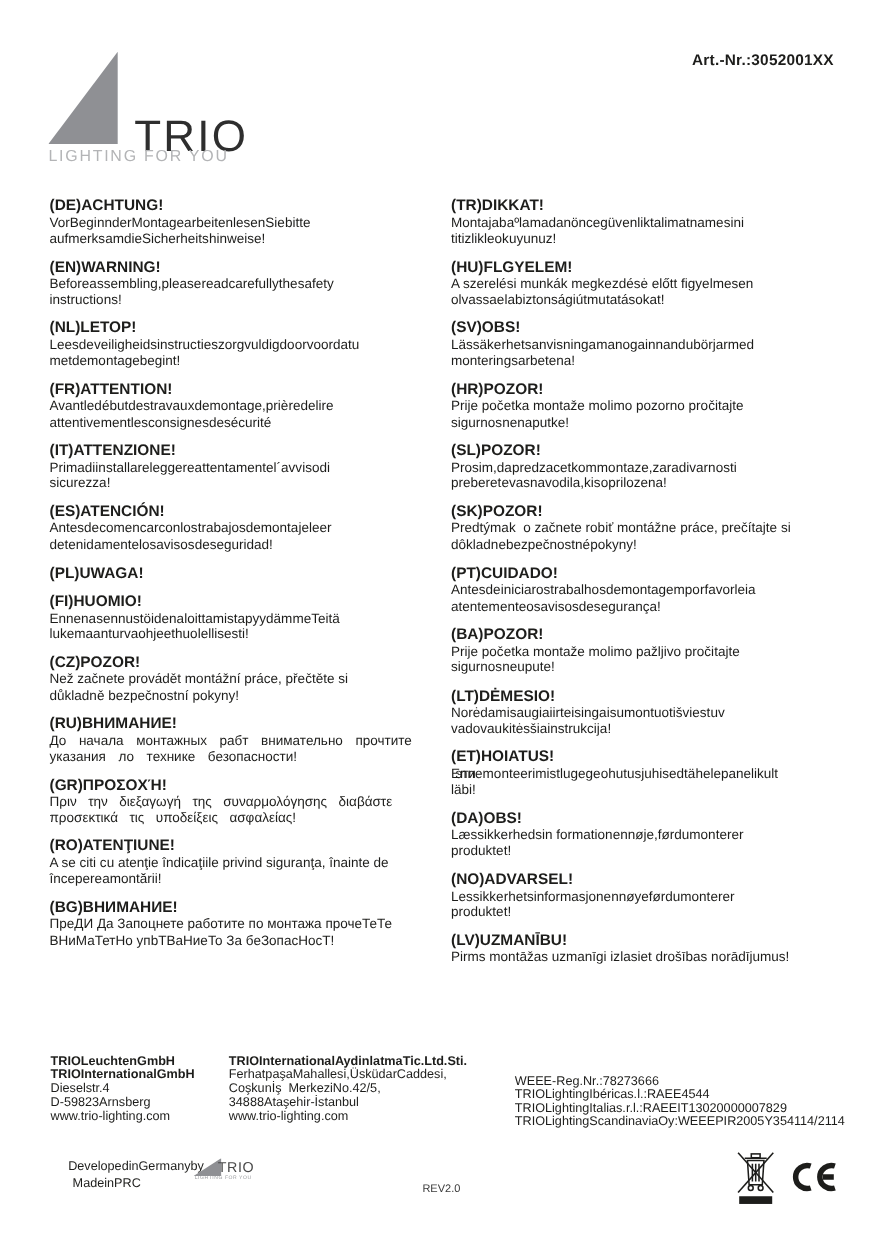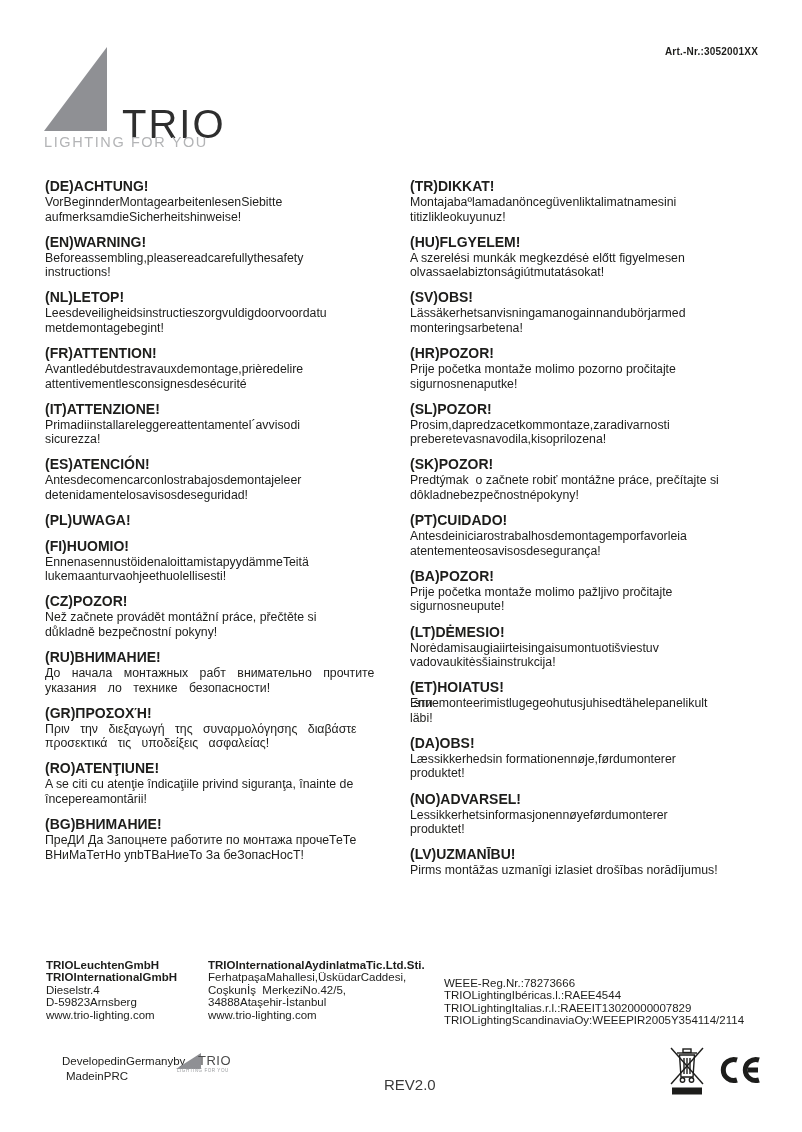--- a/index.html
+++ b/index.html
@@ -2,21 +2,21 @@
 <html><head>
 <meta charset="utf-8">
 <style>
   html,body{margin:0;padding:0;background:#e8e8e8;}
   .page{
     position:relative;width:802px;height:1132px;background:#ffffff;
     font-family:"Liberation Sans","DejaVu Sans",sans-serif;color:#1d1d1b;
     overflow:hidden;margin:0 auto;
   }
   
-  .artnr{position:absolute;top:46px;right:44px;font-size:10px;font-weight:bold;letter-spacing:.2px;}
+  .artnr{position:absolute;top:46px;right:44px;font-size:14px;font-weight:bold;letter-spacing:.2px;}
   .logo-big{position:absolute;left:44px;top:46px;width:220px;height:110px;}
   .logo-big svg{position:absolute;left:0;top:0;}
   .logo-big .trio-word{
     position:absolute;left:78px;top:58px;font-size:40px;font-weight:normal;
     letter-spacing:2px;color:#2e2e2e;line-height:40px;
   }
   .logo-big .tagline{
     position:absolute;left:0;top:88px;font-size:14.5px;letter-spacing:1.6px;
     color:#b3b4b6;white-space:nowrap;
   }
@@ -34,34 +34,34 @@
   .spread-gr{word-spacing:7px;}
   .overlap{
     position:absolute;left:4px;top:0;font-size:12.3px;color:#1d1d1b;
     background:transparent;pointer-events:none;
   }
   
   .footer-col{position:absolute;font-size:11.5px;line-height:12.4px;}
   .footer-col div{white-space:pre;}
   .fc1{left:46px;top:959px;}
   .fc2{left:208px;top:959px;}
-  .fc3{left:444px;top:977px;}
+  .fc3{left:468px;top:977px;}
   .fbold{font-weight:bold;}
   
   .madeby{position:absolute;left:62px;top:1054px;font-size:11.5px;line-height:14.5px;}
   .madeby .l2{padding-left:4px;}
   .logo-small{position:absolute;left:176px;top:1051px;width:60px;height:30px;}
   .logo-small svg{position:absolute;left:0;top:2px;}
   .logo-small .trio-word{
     position:absolute;left:22px;top:2px;font-size:13px;color:#4a4a4a;letter-spacing:.5px;
   }
   .logo-small .tagline{
     position:absolute;left:1px;top:17px;font-size:4.6px;letter-spacing:.5px;color:#9b9da0;white-space:nowrap;
   }
-  .rev{position:absolute;left:384px;top:1076px;font-size:15px;color:#3a3a3a;}
+  .rev{position:absolute;left:384px;top:1076px;font-size:10px;color:#3a3a3a;}
   .weee{position:absolute;left:670px;top:1046px;}
   .ce{position:absolute;left:714px;top:1056px;}
 </style>
 </head>
 <body>
 
 <div class="page">
 
   <div class="artnr">Art.-Nr.:3052001XX</div>
 

